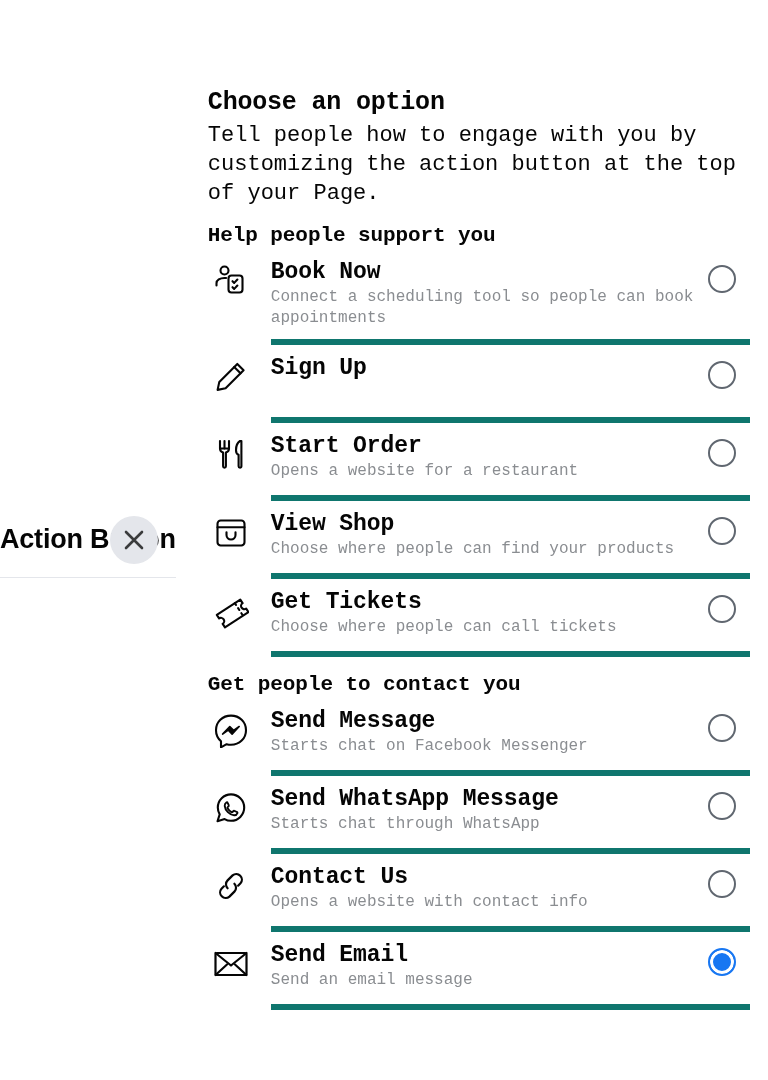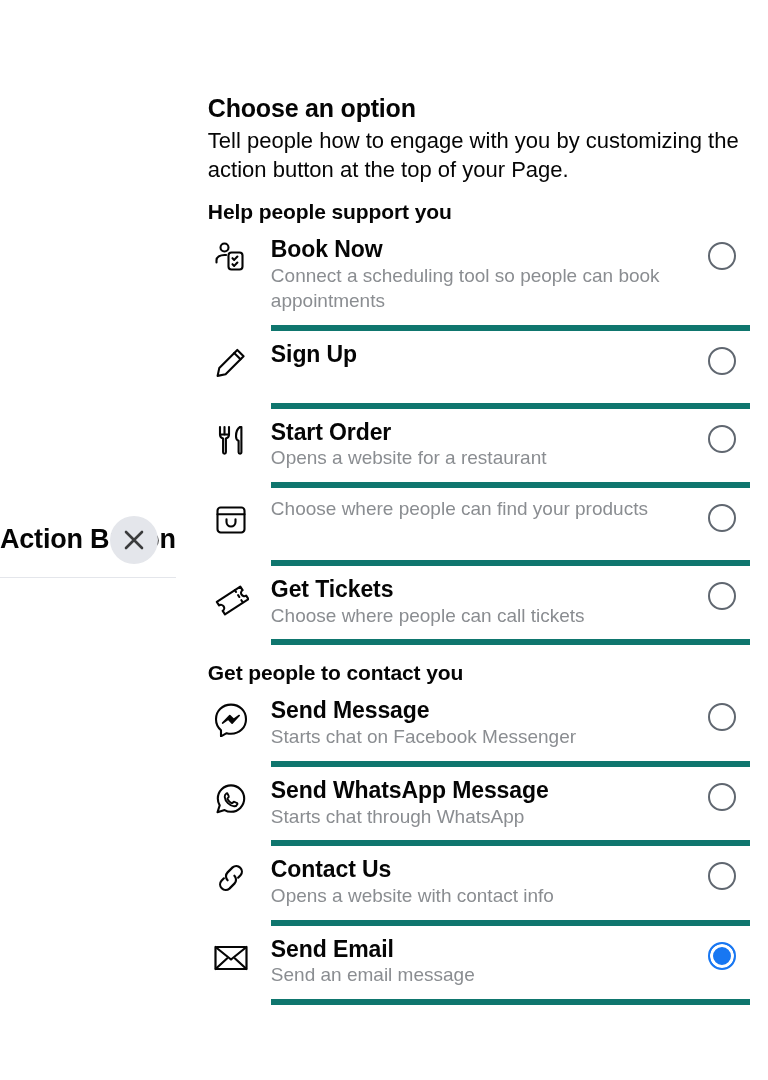--- a/index.html
+++ b/index.html
@@ -54,20 +54,21 @@
     cursor: pointer;
     border: none;
   }
   .close-button svg { display: block; }
 
   
   .dialog-body {
     flex: 1;
     padding: 18px 18px 0 32px;
     overflow: hidden;
+    font-family: Liberation Mono, monospace;
   }
 
   .section-title {
     font-size: 25px;
     font-weight: bold;
     color: #050505;
     letter-spacing: -0.2px;
     line-height: 1.22;
   }
   .section-desc {
@@ -122,21 +123,21 @@
   .option-text { flex: 1; padding-right: 12px; }
 
   .option-label {
     font-size: 23px;
     font-weight: bold;
     color: #050505;
     line-height: 1.25;
     letter-spacing: -0.1px;
   }
   .option-desc {
-    font-size: 19px;
+    font-size: 16px;
     color: #8a8d91;
     line-height: 1.3;
     margin-top: 0;
   }
 
   .radio {
     width: 28px;
     height: 28px;
     min-width: 28px;
     border-radius: 50%;
@@ -239,20 +240,21 @@
           <div class="option-row">
             <div class="option-icon">
               <svg width="36" height="36" viewBox="0 0 36 36" fill="none" stroke="#050505" stroke-width="2.1" stroke-linecap="round" stroke-linejoin="round">
       <rect x="4.5" y="5.5" width="27" height="25" rx="3.2"></rect>
       <path d="M4.5 12.2h27"></path>
       <path d="M13.5 17.3v2.7a4.5 4.5 0 0 0 9 0v-2.7"></path>
     </svg>
             </div>
             <div class="option-main">
               <div class="option-text">
+                <div class="option-label">View Shop</div>
                 <div class="option-desc">Choose where people can find your products</div>
               </div>
               <div class="radio"></div>
             </div>
           </div>
           <div class="option-row">
             <div class="option-icon">
               <svg width="36" height="36" viewBox="0 0 36 36" fill="none" stroke="#050505" stroke-width="2.1" stroke-linecap="round" stroke-linejoin="round">
       <g transform="rotate(-33 18 18)">
         <path d="M4 13.5h28v4.2a3.3 3.3 0 0 0 0 6.6v4.2H4v-4.2a3.3 3.3 0 0 0 0-6.6z"></path>

